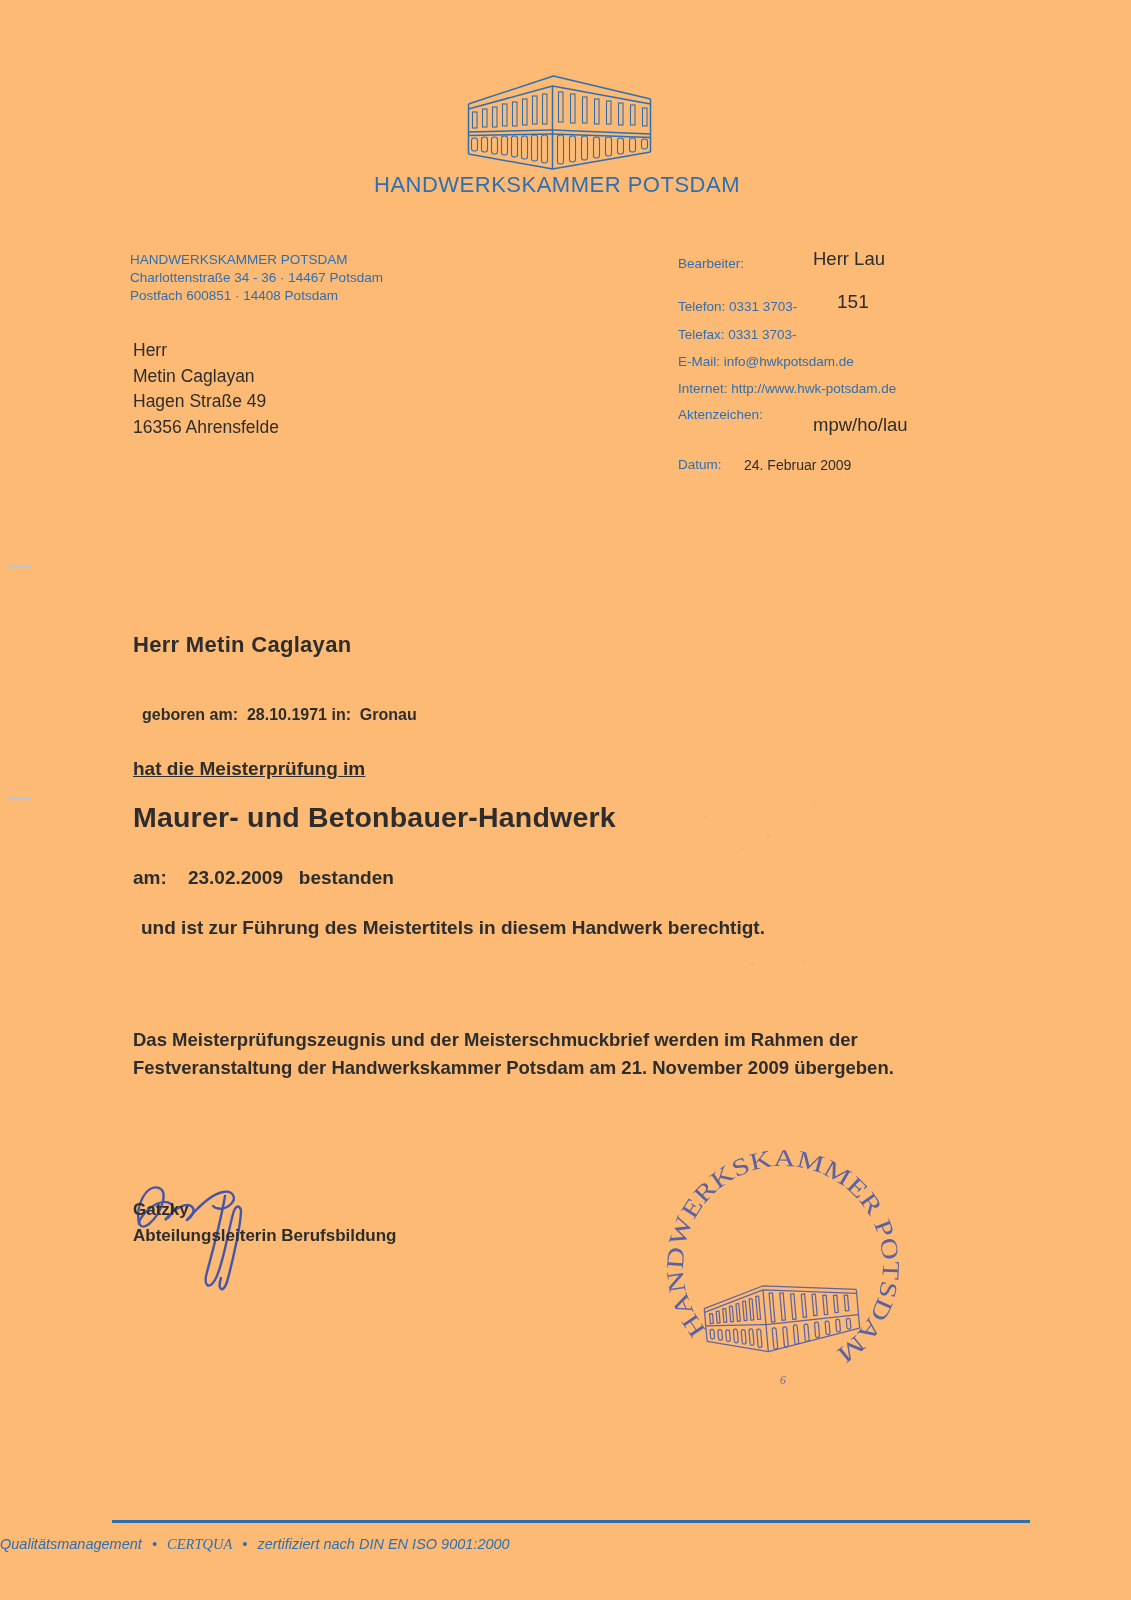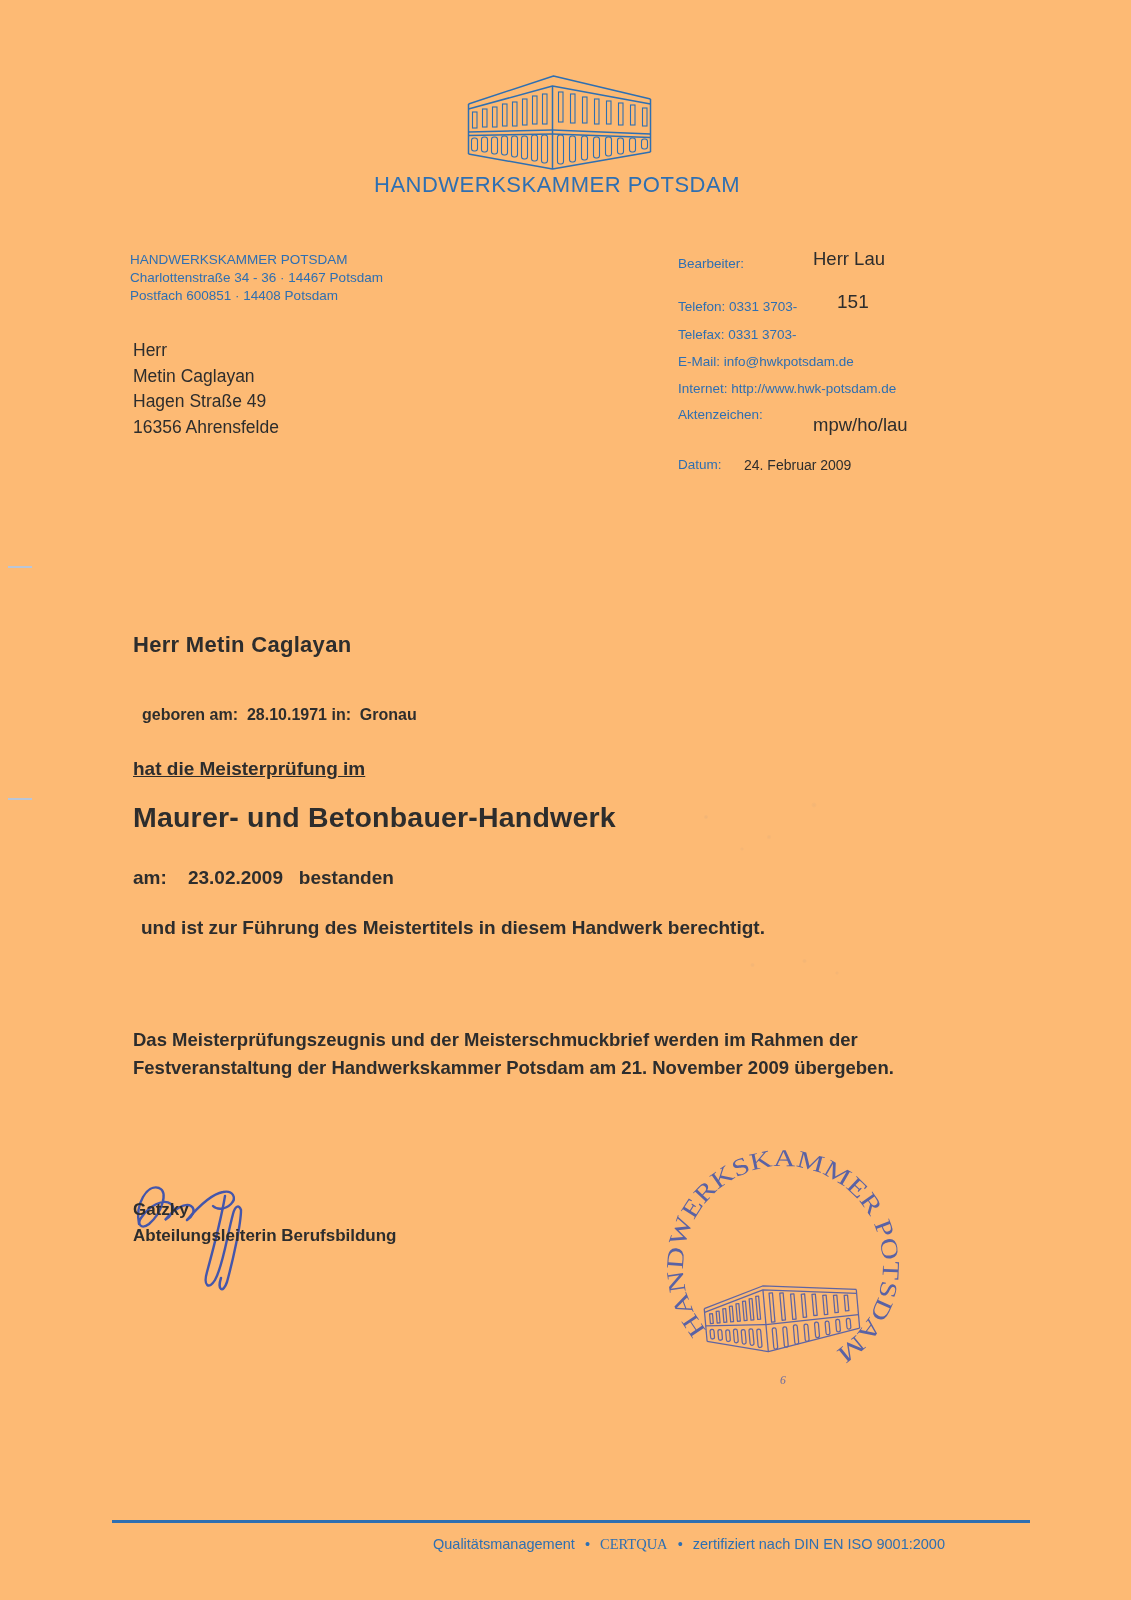--- a/index.html
+++ b/index.html
@@ -51,21 +51,21 @@
       radial-gradient(circle at 55% 65%, rgba(110,120,145,.12) 1px, transparent 2.5px),
       radial-gradient(circle at 80% 25%, rgba(110,120,145,.12) 1px, transparent 3px),
       radial-gradient(circle at 40% 80%, rgba(110,120,145,.10) 1px, transparent 2px);}
   .smudge2{left:720px;top:945px;width:130px;height:40px;
     background:
       radial-gradient(circle at 25% 50%, rgba(110,120,145,.12) 1px, transparent 2.5px),
       radial-gradient(circle at 65% 40%, rgba(110,120,145,.12) 1px, transparent 2.5px),
       radial-gradient(circle at 90% 70%, rgba(110,120,145,.10) 1px, transparent 2px);}
 
   .rule{left:112px;top:1520px;width:918px;height:2.5px;background:#2e6fb2;}
-  .footer{left:0;top:1536px;width:945px;text-align:right;font-size:14.5px;color:#2e6fb2;}
+  .footer{left:0;top:1536px;width:945px;text-align:left;font-size:14.5px;color:#2e6fb2;font-style:italic;}
   .footer .serif{font-family:"Liberation Serif",serif;}
   .footer .sep{margin:0 6px;}
 </style>
 </head>
 <body>
 
 <div class="page">
 
   <svg class="abs logo-wrap" viewBox="0 0 210 110">
     <g stroke="#2e6fb2" fill="none" stroke-width="1.5" stroke-linejoin="round">

